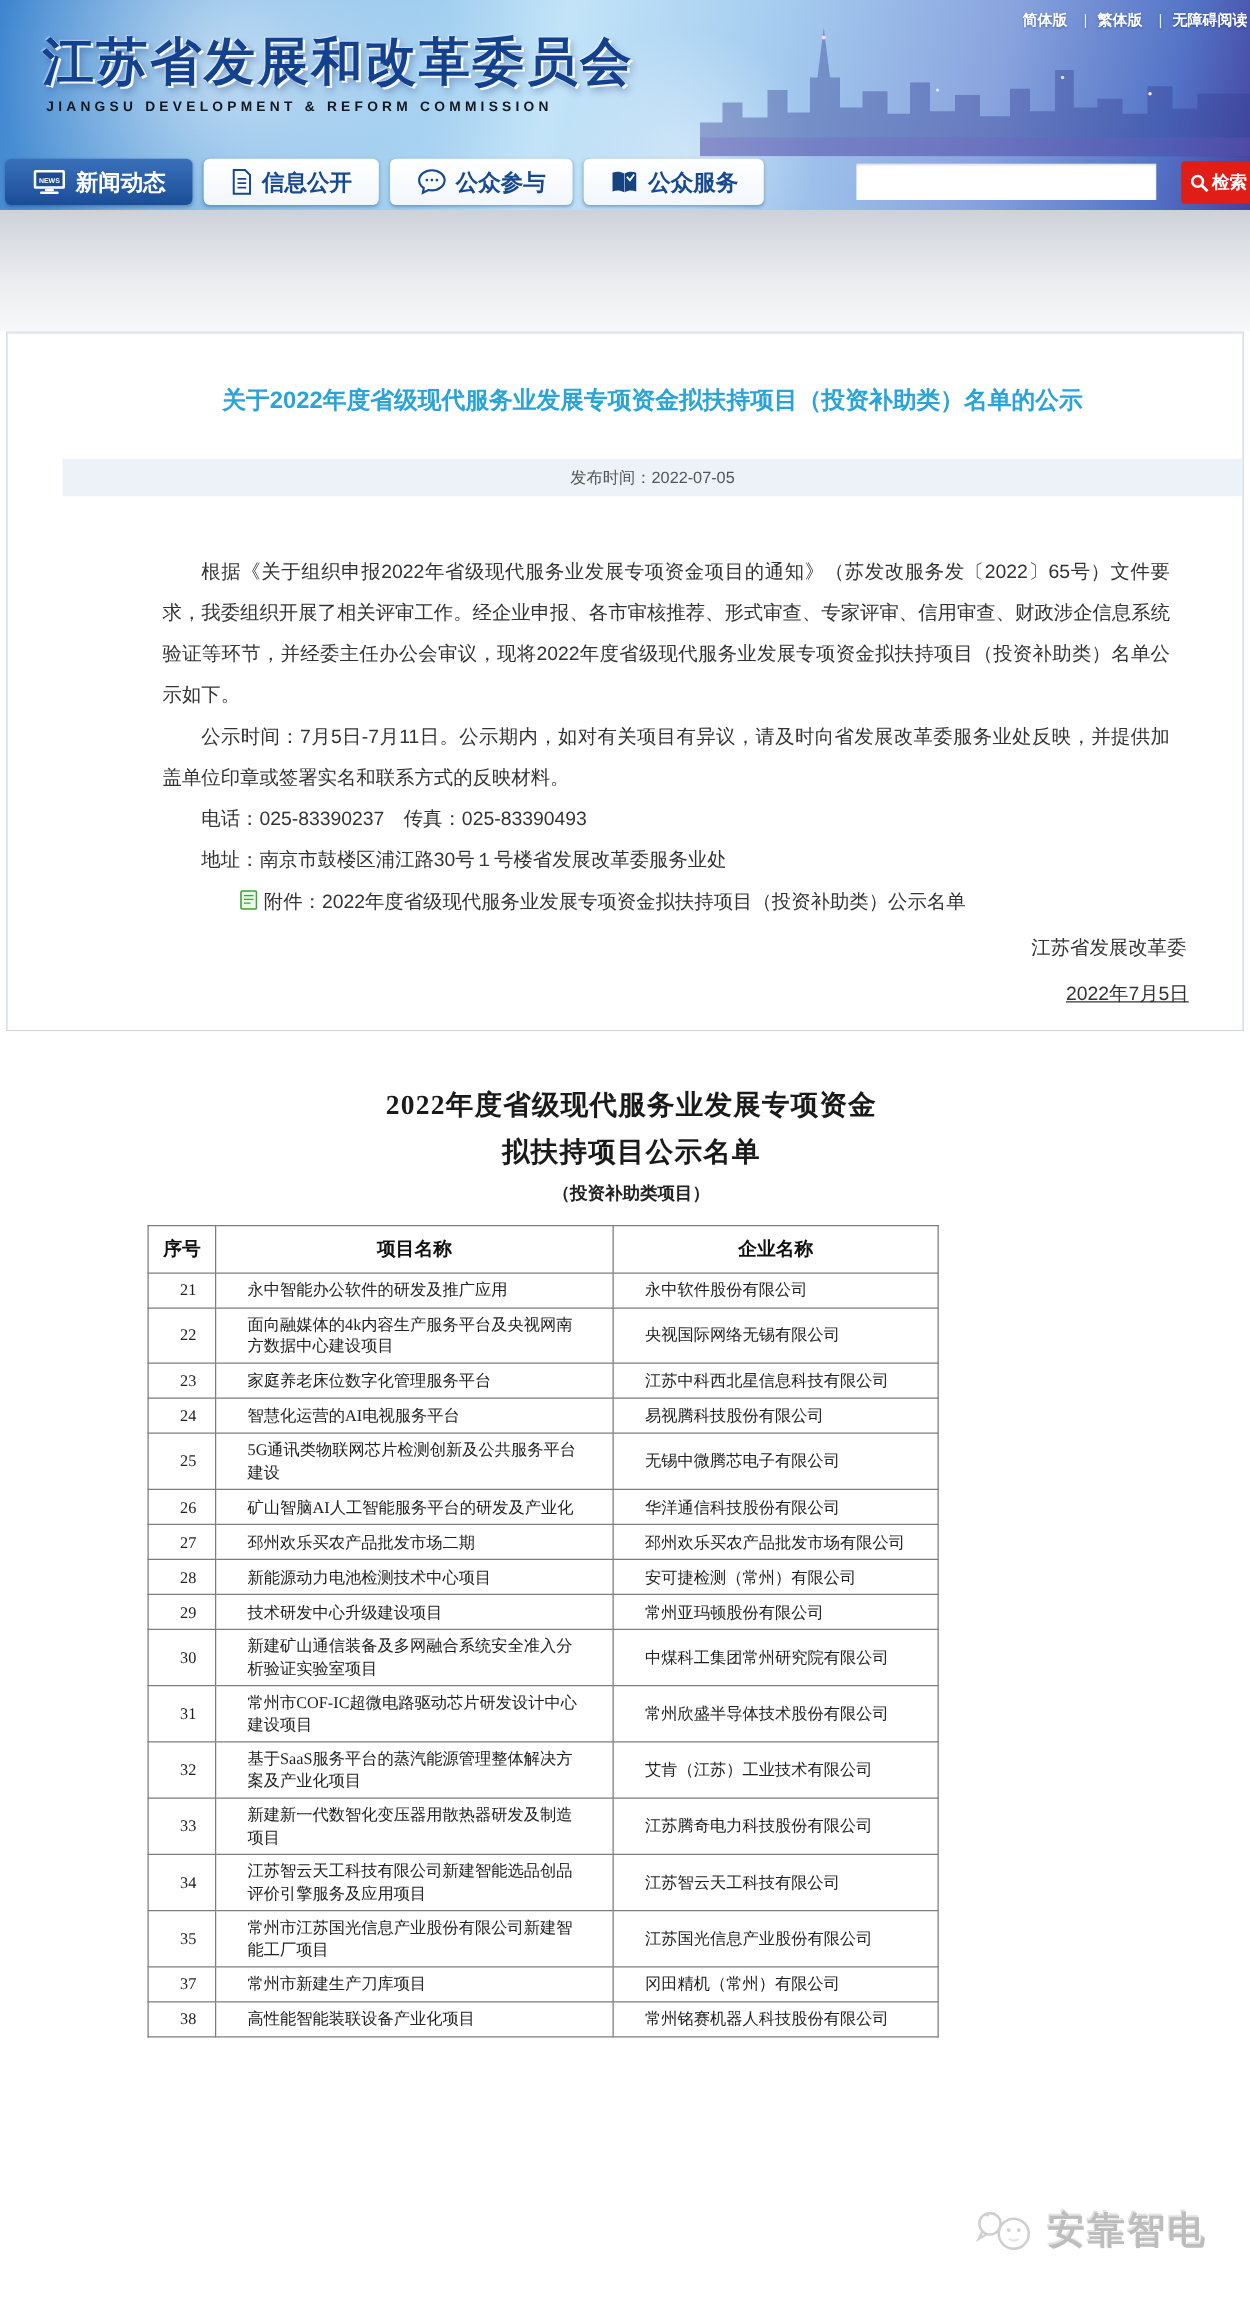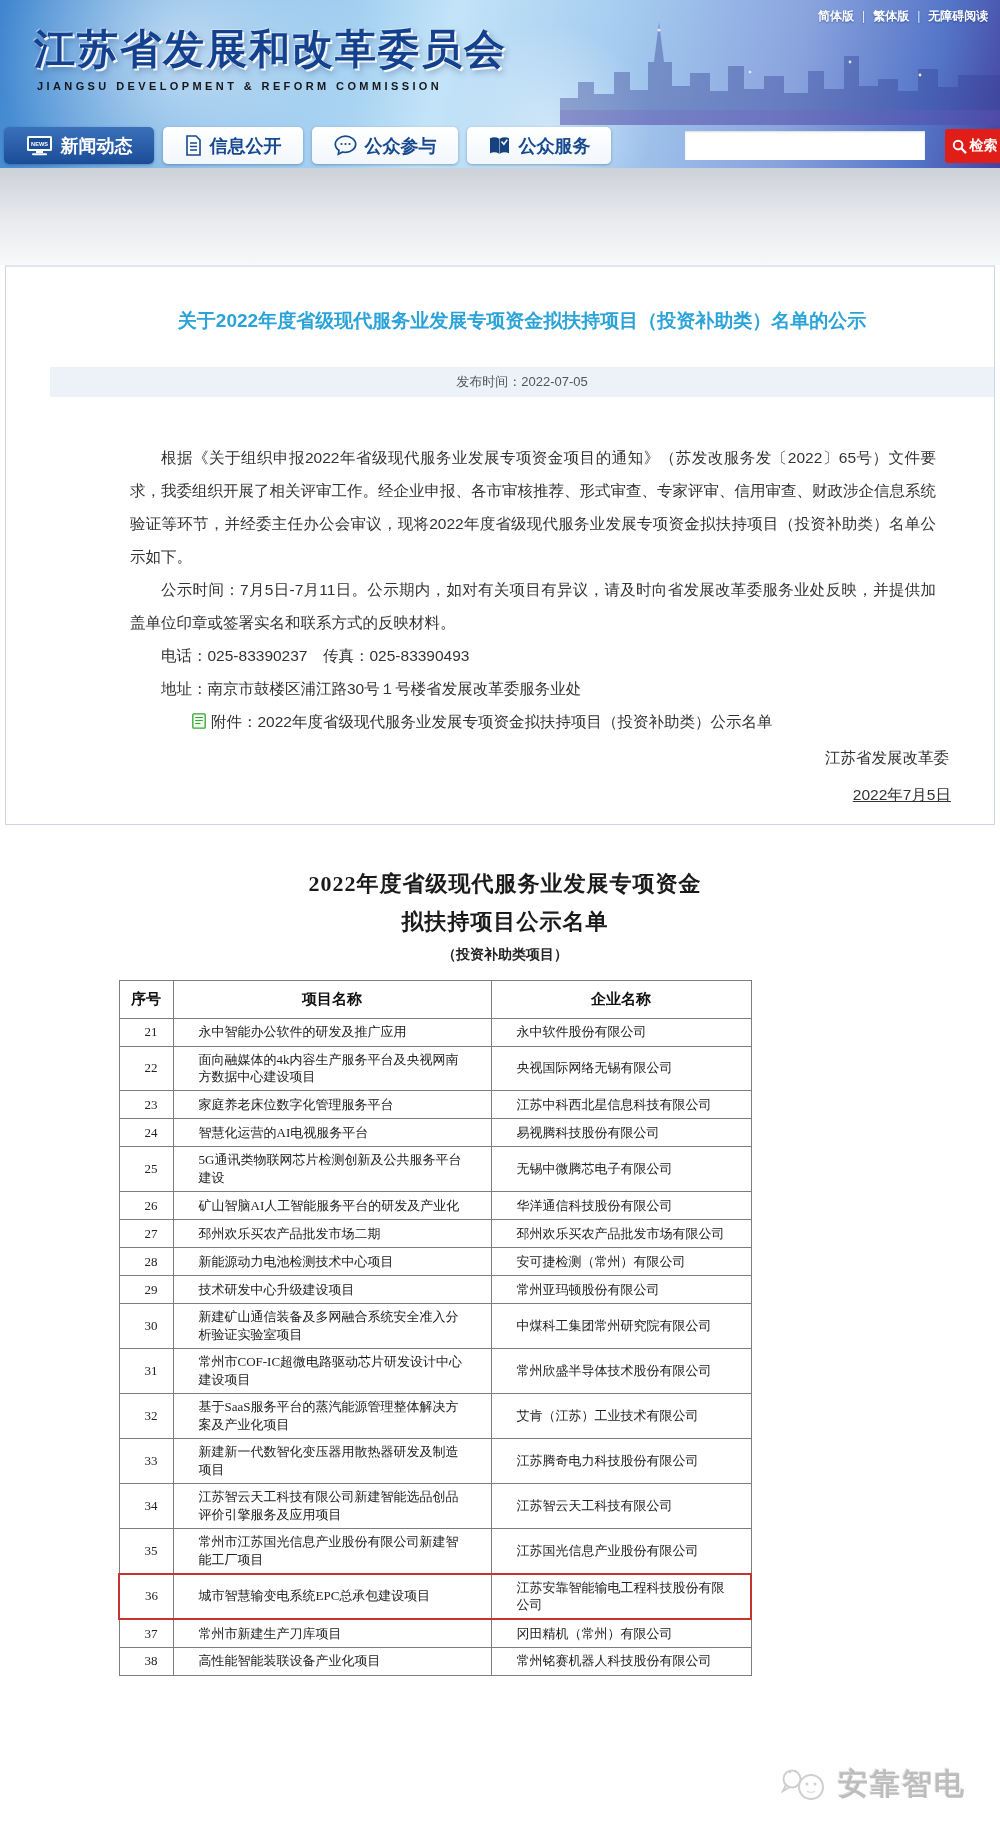--- a/index.html
+++ b/index.html
@@ -9,21 +9,21 @@
 
   
   .header { position:relative; height:168px; overflow:hidden;
     background:
       radial-gradient(circle at 18% 30%, rgba(255,255,255,.55), rgba(255,255,255,0) 22%),
       radial-gradient(circle at 55% 75%, rgba(255,255,255,.4), rgba(255,255,255,0) 18%),
       linear-gradient(103deg,#3e85cf 0%,#72b0e4 20%,#c3e4f8 44%,#a6cdf0 60%,#8aa4de 78%,#5373c6 92%,#45429e 100%);
   }
   .skyline { position:absolute; right:0; top:0; width:440px; height:125px; }
   .toplinks { position:absolute; top:8px; right:2px; width:180px; display:flex; white-space:nowrap; overflow:hidden;
-    color:#fff; font-size:12px; font-weight:bold; text-shadow:0 1px 2px rgba(0,30,90,.45); }
+    color:#fff; font-size:12px; font-weight:bold; text-shadow:0 1px 2px rgba(0,30,90,.45);justify-content:space-between; }
   .toplink { cursor:pointer; }
   .toplink + .toplink::before { content:"|"; margin:0 8px; font-weight:normal; color:#e6f0ff; }
   .site-title { position:absolute; left:34px; top:22px; font-size:41px; font-weight:900; letter-spacing:2px;
     color:#14418e; text-shadow:2px 2px 0 rgba(255,255,255,.9),-1px -1px 1px rgba(255,255,255,.45),3px 4px 6px rgba(20,50,110,.35); }
   .site-subtitle { position:absolute; left:37px; top:80px; font-size:11px; font-weight:bold; letter-spacing:3.4px; color:#15171c; }
 
   
   .navbar { position:absolute; left:4px; right:0; bottom:3px; height:38px; }
   .tabs { position:absolute; left:0; top:0; display:flex; gap:9px; }
   .tab { height:37px; border-radius:5px; background:linear-gradient(#ffffff,#f2f7fc); color:#17498f;
@@ -249,25 +249,20 @@
           <tr>
             <td class="c-no">34</td>
             <td class="c-project">江苏智云天工科技有限公司新建智能选品创品评价引擎服务及应用项目</td>
             <td class="c-company">江苏智云天工科技有限公司</td>
           </tr>
           <tr>
             <td class="c-no">35</td>
             <td class="c-project">常州市江苏国光信息产业股份有限公司新建智能工厂项目</td>
             <td class="c-company">江苏国光信息产业股份有限公司</td>
           </tr>
-          <tr class="hl">
-            <td class="c-no">36</td>
-            <td class="c-project">城市智慧输变电系统EPC总承包建设项目</td>
-            <td class="c-company">江苏安靠智能输电工程科技股份有限公司</td>
-          </tr>
           <tr>
             <td class="c-no">37</td>
             <td class="c-project">常州市新建生产刀库项目</td>
             <td class="c-company">冈田精机（常州）有限公司</td>
           </tr>
           <tr>
             <td class="c-no">38</td>
             <td class="c-project">高性能智能装联设备产业化项目</td>
             <td class="c-company">常州铭赛机器人科技股份有限公司</td>
           </tr>

